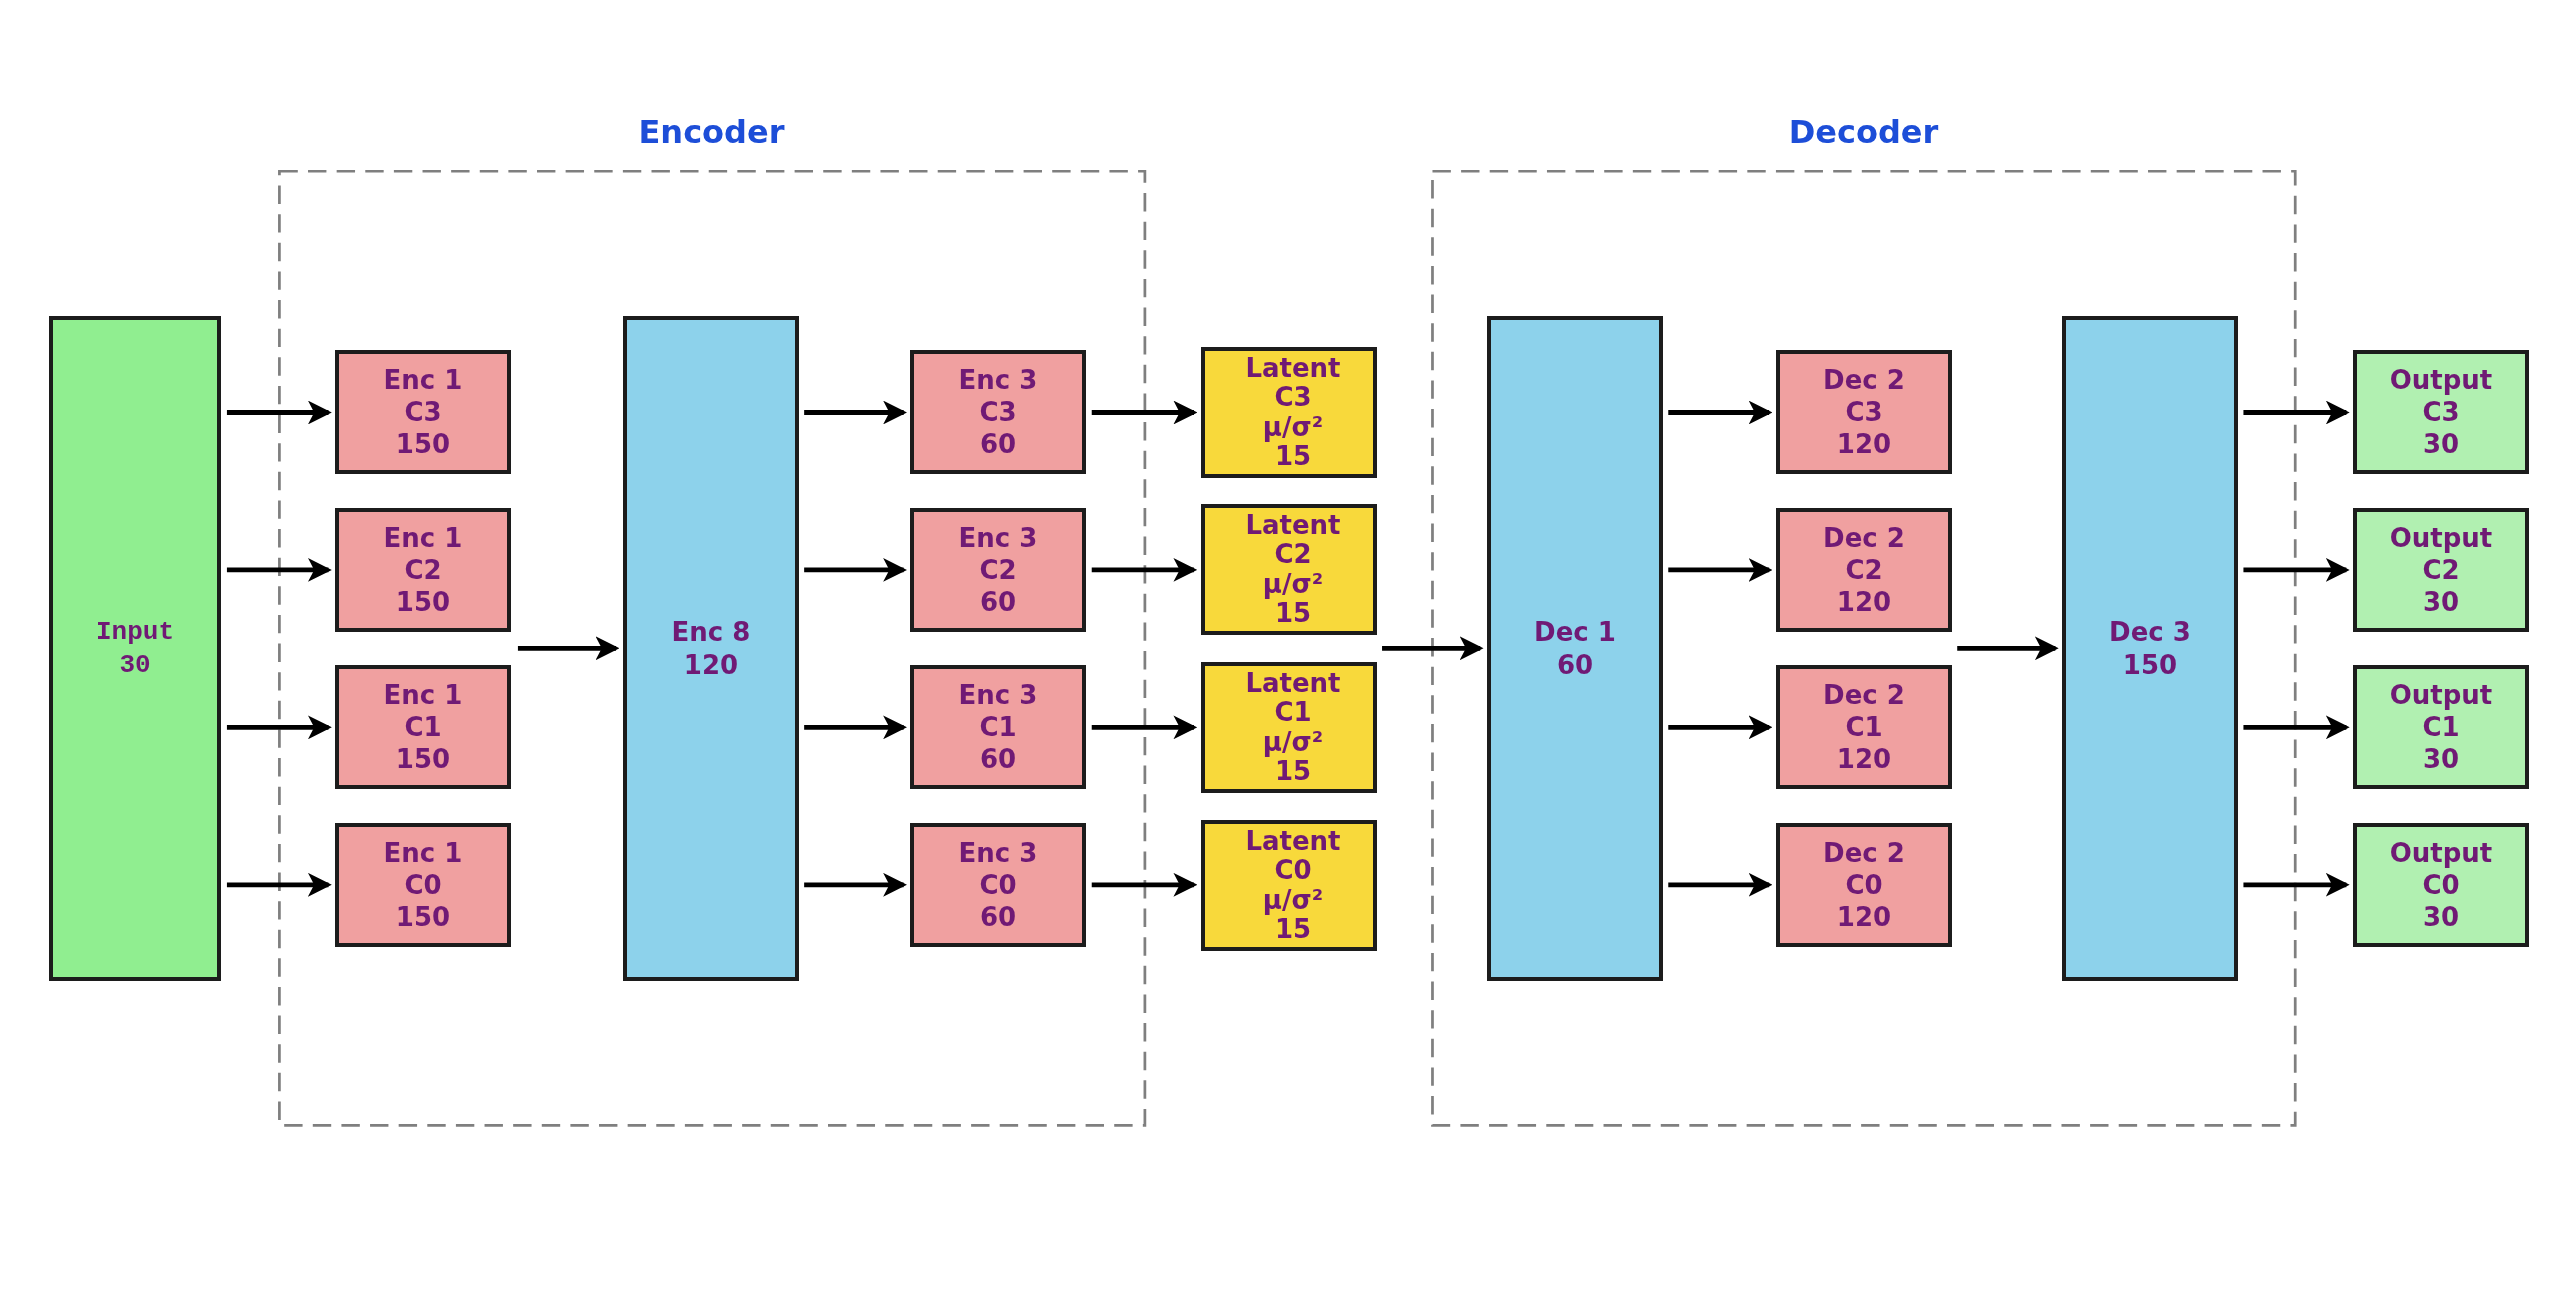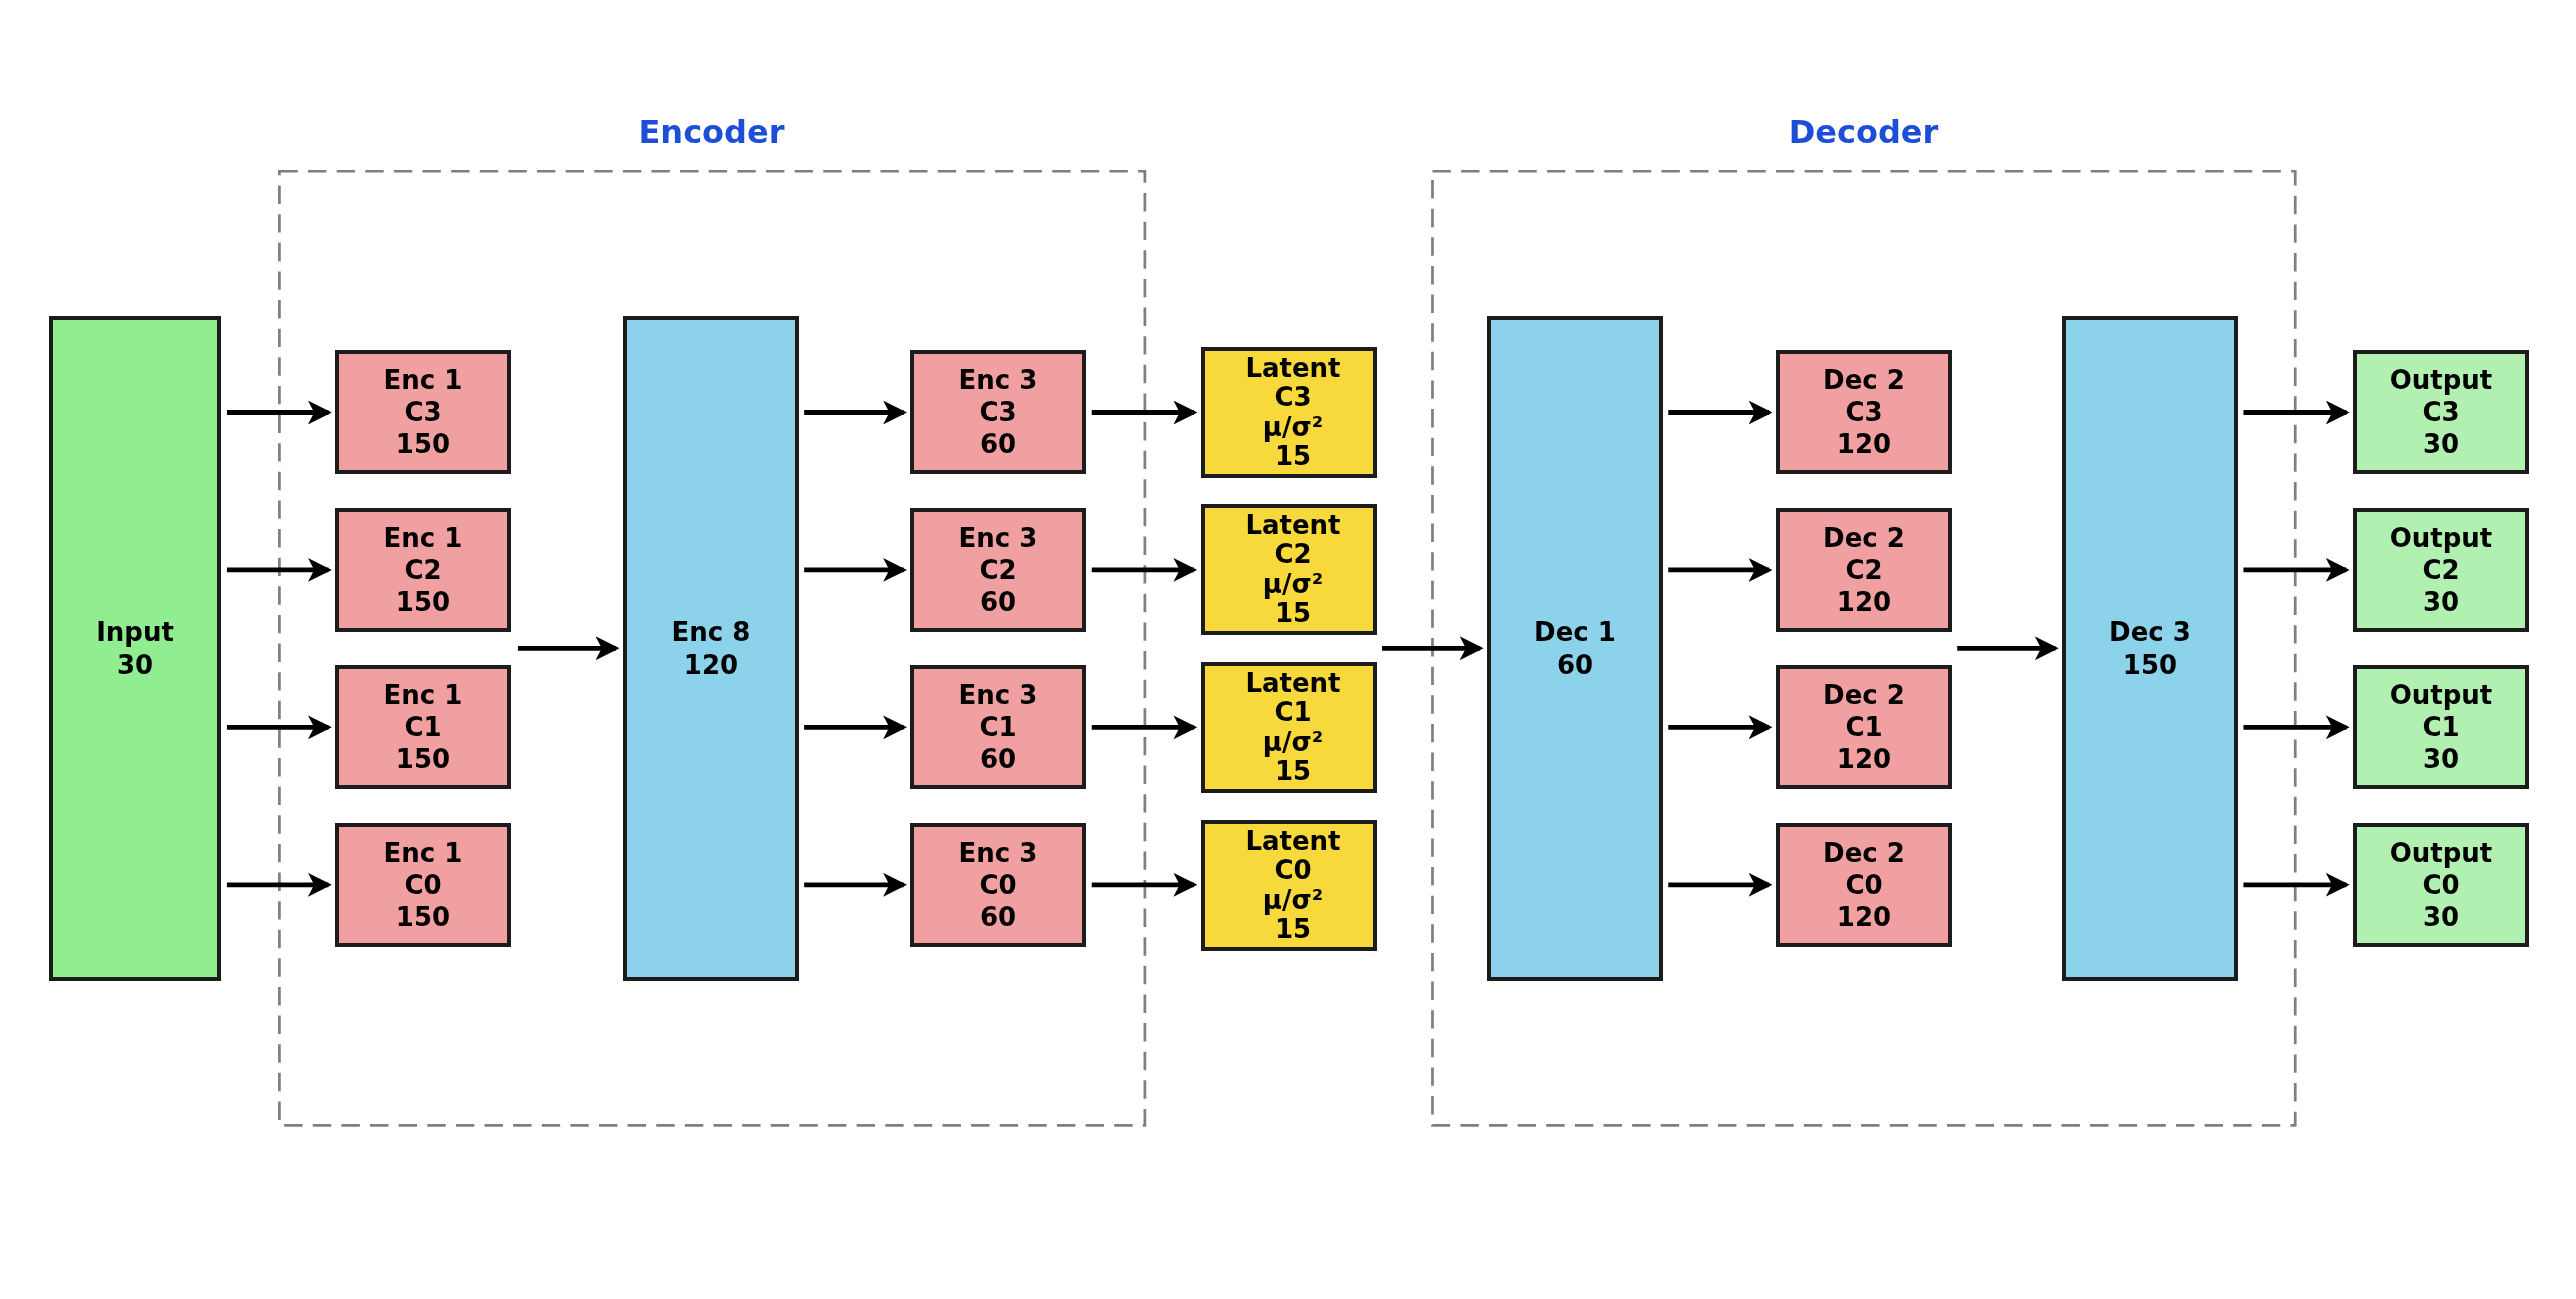--- a/index.html
+++ b/index.html
@@ -14,21 +14,21 @@
   .sec-title{
     position:absolute;top:113px;
     text-align:center;
     font-weight:bold;font-size:32px;line-height:1.2;color:#1d4ed8;
   }
   .box{
     position:absolute;width:176px;
     box-sizing:border-box;
     border:4.1px solid #1c1c1c;
     display:flex;flex-direction:column;align-items:center;justify-content:center;
-    text-align:center;color:#000000;
+    text-align:center;color:#701a75;
     font-weight:bold;font-size:26px;line-height:1.24;
   }
   .tall{top:316px;height:665px;}
   .row{height:124px;}
   .r0{top:350px}.r1{top:508px}.r2{top:665px}.r3{top:823px}
   .yrow{height:131px;line-height:1.13;padding-left:8px;}
   .y0{top:347px}.y1{top:504px}.y2{top:662px}.y3{top:820px}
   .c-input{background:#90EE90;}
   .c-output{background:#B1F0B1;text-align:center;}
   .c-pink{background:#F0A0A0;}
@@ -85,21 +85,21 @@
       <line x1="3292" y1="605" x2="3443" y2="605" marker-end="url(#ah)"></line>
       <line x1="3292" y1="836" x2="3443" y2="836" marker-end="url(#ah)"></line>
       <line x1="3292" y1="1067" x2="3443" y2="1067" marker-end="url(#ah)"></line>
       <line x1="3292" y1="1298" x2="3443" y2="1298" marker-end="url(#ah)"></line>
     </g>
   </svg>
 
   <div class="sec-title" style="left:279px;width:865px;">Encoder</div>
   <div class="sec-title" style="left:1432px;width:863px;">Decoder</div>
 
-  <div class="box tall c-input" style="left:49px;width:172px;">
+  <div class="box tall c-input" style="left:49px;width:172px;font-family:Liberation Mono, monospace;">
     <span>Input</span>
     <span>30</span>
   </div>
 
   <div class="box row r0 c-pink x-enc1">
     <span>Enc 1</span>
     <span>C3</span>
     <span>150</span>
   </div>
   <div class="box row r1 c-pink x-enc1">

